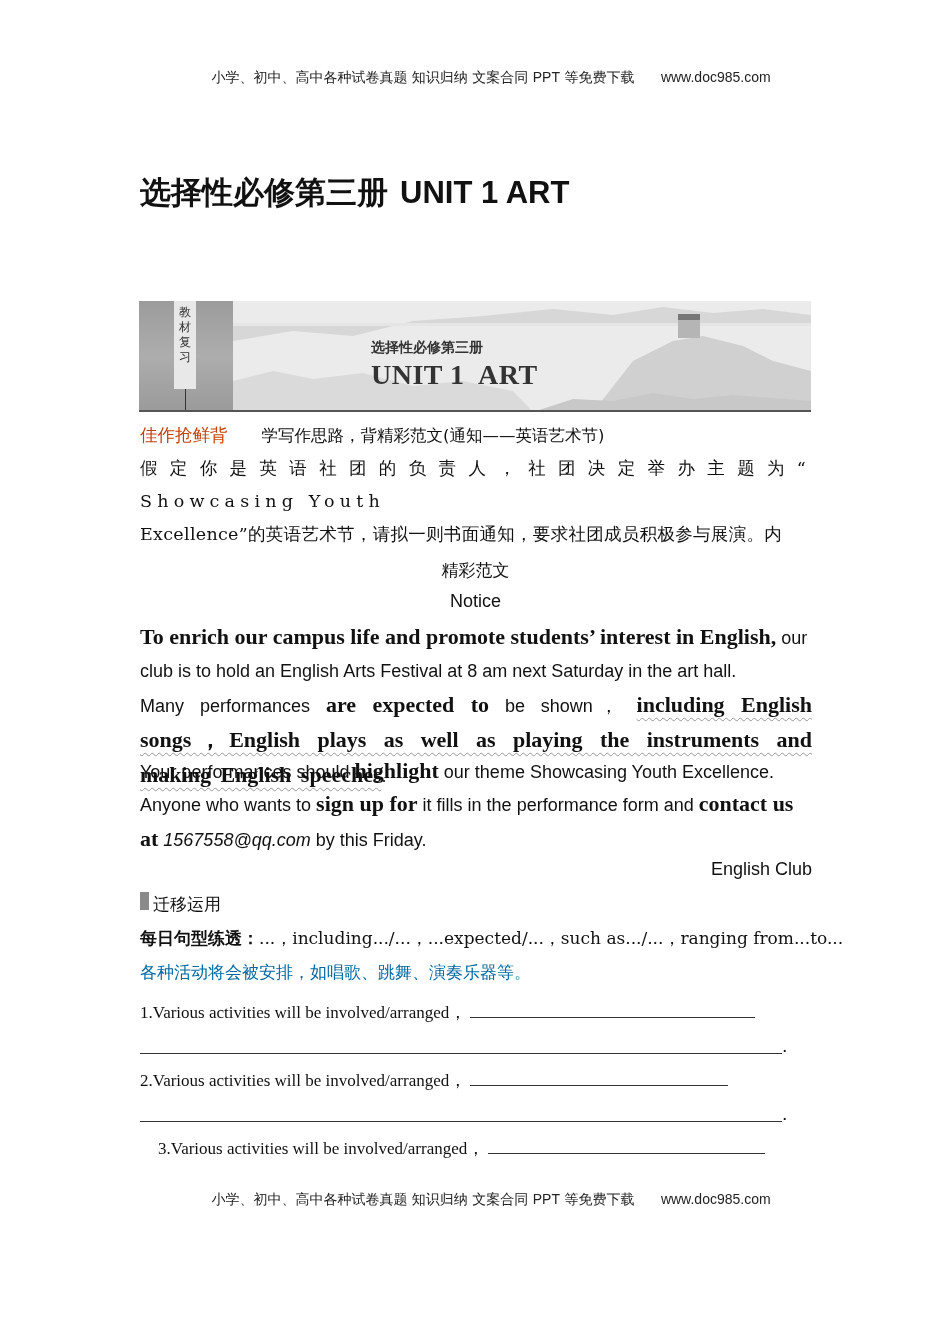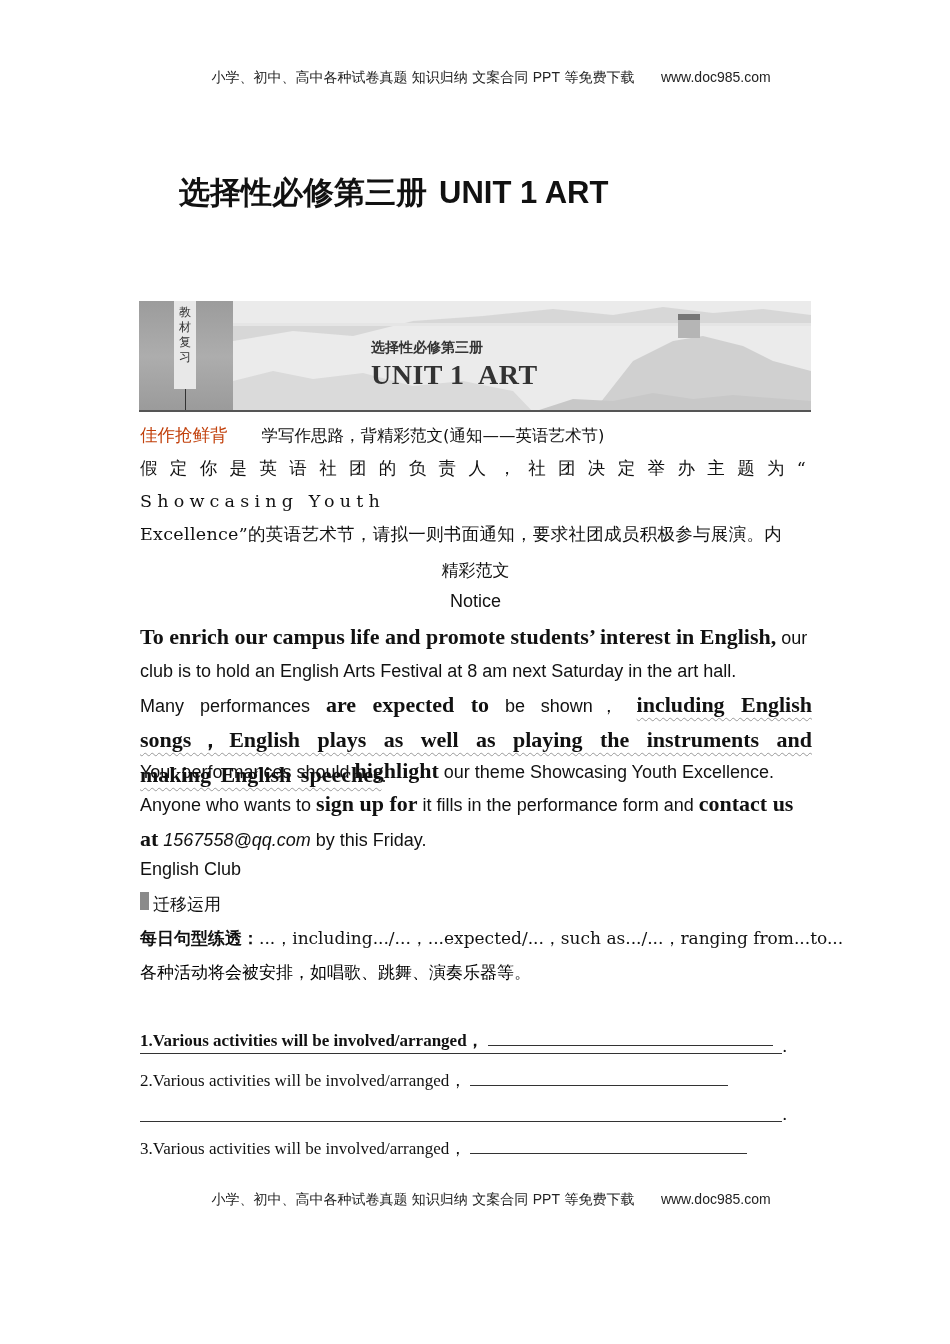--- a/index.html
+++ b/index.html
@@ -12,21 +12,21 @@
     }
     .page-header { top: 69px; }
     .page-footer { top: 1191px; }
     .hf-cn { font-family: "DejaVu Serif", serif; letter-spacing: 0px; }
     .hf-url { font-family: "Liberation Sans", sans-serif; margin-left: 22px; }
     .hf-ppt { font-family: "Liberation Sans", sans-serif; }
 
     .doc-title {
       position: absolute; left: 140px; top: 172px;
       font-size: 31px; font-weight: bold; color: #111;
-      font-family: "DejaVu Sans", sans-serif; white-space: nowrap; margin-left: 39px;
+      font-family: "DejaVu Sans", sans-serif; white-space: nowrap;
     }
     .doc-title .en { font-family: "Liberation Sans", sans-serif; margin-left: 12px; }
 
     
     .banner {
       position: absolute; left: 139px; top: 301px; width: 672px; height: 111px;
       overflow: hidden;
       background: linear-gradient(90deg, #a9a9a9 0%, #a9a9a9 14%, #dcdcdc 16%, #ececec 40%, #e6e6e6 70%, #d8d8d8 100%);
       border-bottom: 2px solid #555;
     }
@@ -66,28 +66,28 @@
     .notice-title { top: 591px; font-size: 18px; }
 
     .essay { position: absolute; left: 140px; width: 672px; font-family: "Liberation Sans", sans-serif; font-size: 18px; line-height: 33px; color: #111; }
     .essay b { font-family: "Liberation Serif", serif; font-weight: bold; font-size: 22px; }
     .essay .wavy { text-decoration: underline wavy #999; text-decoration-thickness: 1px; text-underline-offset: 5px; }
     .p1 { top: 620px; }
     .p2 { top: 688px; text-align: justify; }
     .p2 .spaced { word-spacing: 4px; }
     .p3 { top: 754px; }
     .p4 { top: 787px; }
-    .p5 { top: 853px; }
+    .p5 { top: 853px; text-align: right; }
 
     .transfer { position: absolute; left: 140px; top: 893px; font-family: "DejaVu Sans", sans-serif; font-size: 17px; display: flex; align-items: center; }
     .transfer .bar { display: inline-block; width: 9px; height: 18px; background: #8a8a8a; margin-right: 4px; position: relative; top: -4px; }
 
     .daily { position: absolute; left: 140px; top: 927px; font-size: 17px; white-space: nowrap; }
     .daily .k { font-family: "DejaVu Sans", sans-serif; font-weight: bold; }
-    .task { position: absolute; left: 140px; top: 961px; font-size: 17px; white-space: nowrap; color: #000000; }
+    .task { position: absolute; left: 140px; top: 961px; font-size: 17px; white-space: nowrap; color: #0369a1; }
 
     .ex-line { position: absolute; left: 140px; font-size: 17px; white-space: nowrap; font-family: "Liberation Serif", serif; }
     .blank { display: inline-block; border-bottom: 1px solid #333; height: 18px; vertical-align: baseline; }
     .full-blank { position: absolute; left: 140px; height: 20px; border-bottom: 1px solid #333; }
     .dot { position: absolute; font-size: 17px; }
   </style>
 </head>
 <body>
 
 <div class="page-header">
@@ -157,35 +157,35 @@
   <span class="bar"></span>
   <span>迁移运用</span>
 </div>
 
 <div class="daily">
   <span class="k">每日句型练透：</span><span>...，including.../...，...expected/...，such as.../...，ranging from...to...</span>
 </div>
 
 <div class="task">各种活动将会被安排，如唱歌、跳舞、演奏乐器等。</div>
 
-<div class="ex-line" style="top:1028px;font-weight:bold;">
+<div class="ex-line" style="top:1000px;">
   <span>1.Various activities will be involved/arranged，</span>
   <span class="blank" style="width:285px;"></span>
 </div>
 <div class="full-blank" style="top:1034px; width:642px;"></div>
 <span class="dot" style="left:782px; top:1036px;">.</span>
 
 <div class="ex-line" style="top:1068px;">
   <span>2.Various activities will be involved/arranged，</span>
   <span class="blank" style="width:258px;"></span>
 </div>
 <div class="full-blank" style="top:1102px; width:642px;"></div>
 <span class="dot" style="left:782px; top:1104px;">.</span>
 
-<div class="ex-line" style="top:1136px;">
+<div class="ex-line" style="top:1136px;margin-left:18px;">
   <span>3.Various activities will be involved/arranged，</span>
   <span class="blank" style="width:277px;"></span>
 </div>
 
 <div class="page-footer">
   <span class="hf-cn">小学、初中、高中各种试卷真题  知识归纳  文案合同  </span><span class="hf-ppt">PPT</span><span class="hf-cn"> 等免费下载</span>
   <span class="hf-url">www.doc985.com</span>
 </div>
 
 </body></html>

